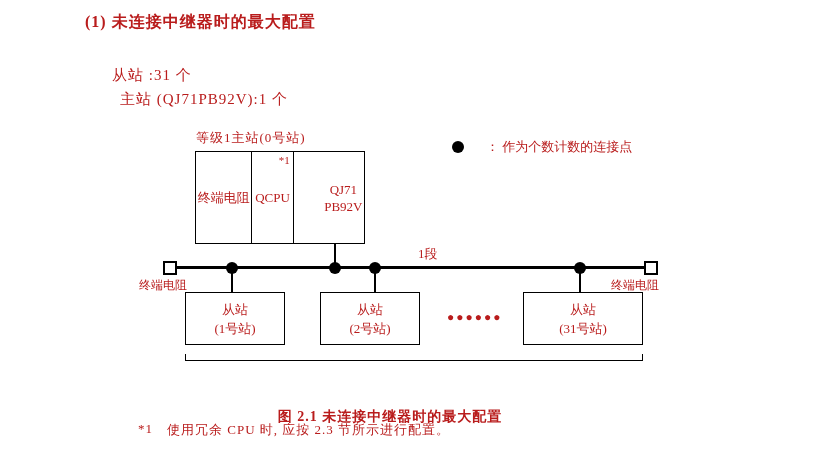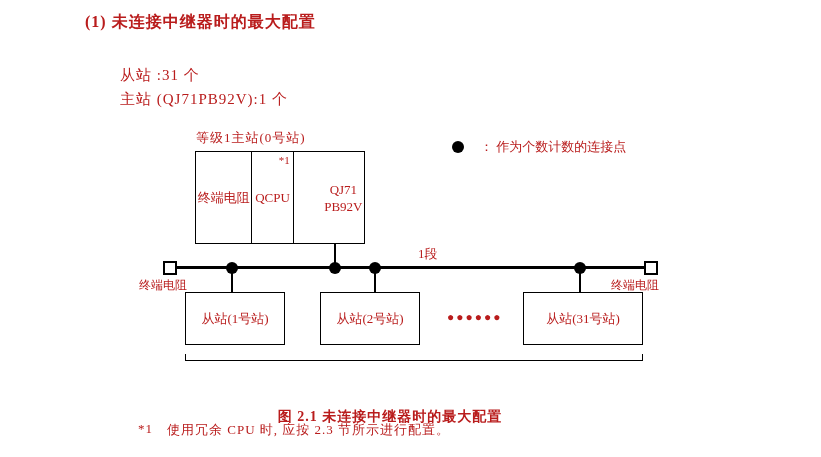--- a/index.html
+++ b/index.html
@@ -18,21 +18,21 @@
   }
   .abs { position: absolute; }
 
   .heading {
     left: 85px; top: 12px;
     font-size: 16px;
     font-weight: bold;
     letter-spacing: 1px;
   }
   .count-line1 { left: 120px; top: 42px; font-size: 15px; letter-spacing: 1px; margin-top: 48px; }
-  .count-line2 { left: 120px; top: 66px; font-size: 15px; letter-spacing: 1px; }
+  .count-line2 { left: 112px; top: 66px; font-size: 15px; letter-spacing: 1px; }
 
   .master-label { left: 196px; top: 129px; font-size: 13px; letter-spacing: 1px; }
 
   .master-box {
     left: 195px; top: 151px;
     width: 170px; height: 93px;
     border: 1px solid #000;
     display: flex;
     box-sizing: border-box;
     background: #fff;
@@ -52,21 +52,21 @@
   .cpu-note {
     position: absolute;
     top: 2px; right: 3px;
     font-size: 11px;
   }
 
   .legend {
     left: 452px; top: 138px;
     display: flex;
     align-items: center;
-    gap: 16px;
+    gap: 22px;
     font-size: 13px;
   }
   .legend-dot {
     width: 12px; height: 12px;
     background: #000;
     border-radius: 50%;
     flex: 0 0 auto;
   }
 
   .segment-label { left: 418px; top: 245px; font-size: 13px; }
@@ -102,21 +102,21 @@
   .drop-master  { left: 334px; top: 244px; height: 22px; }
   .drop-slave1  { left: 231px; top: 269px; height: 23px; }
   .drop-slave2  { left: 374px; top: 269px; height: 23px; }
   .drop-slave31 { left: 579px; top: 269px; height: 23px; }
 
   .slave-box {
     border: 1px solid #000;
     background: #fff;
     box-sizing: border-box;
     display: flex;
-    flex-direction: row;
+    flex-direction: column;
     align-items: center;
     justify-content: center;
     font-size: 13px;
     line-height: 19px;
     text-align: center;
   }
   .slave1  { left: 185px; top: 292px; width: 100px; height: 53px; }
   .slave2  { left: 320px; top: 292px; width: 100px; height: 53px; }
   .slave31 { left: 523px; top: 292px; width: 120px; height: 53px; }
 

